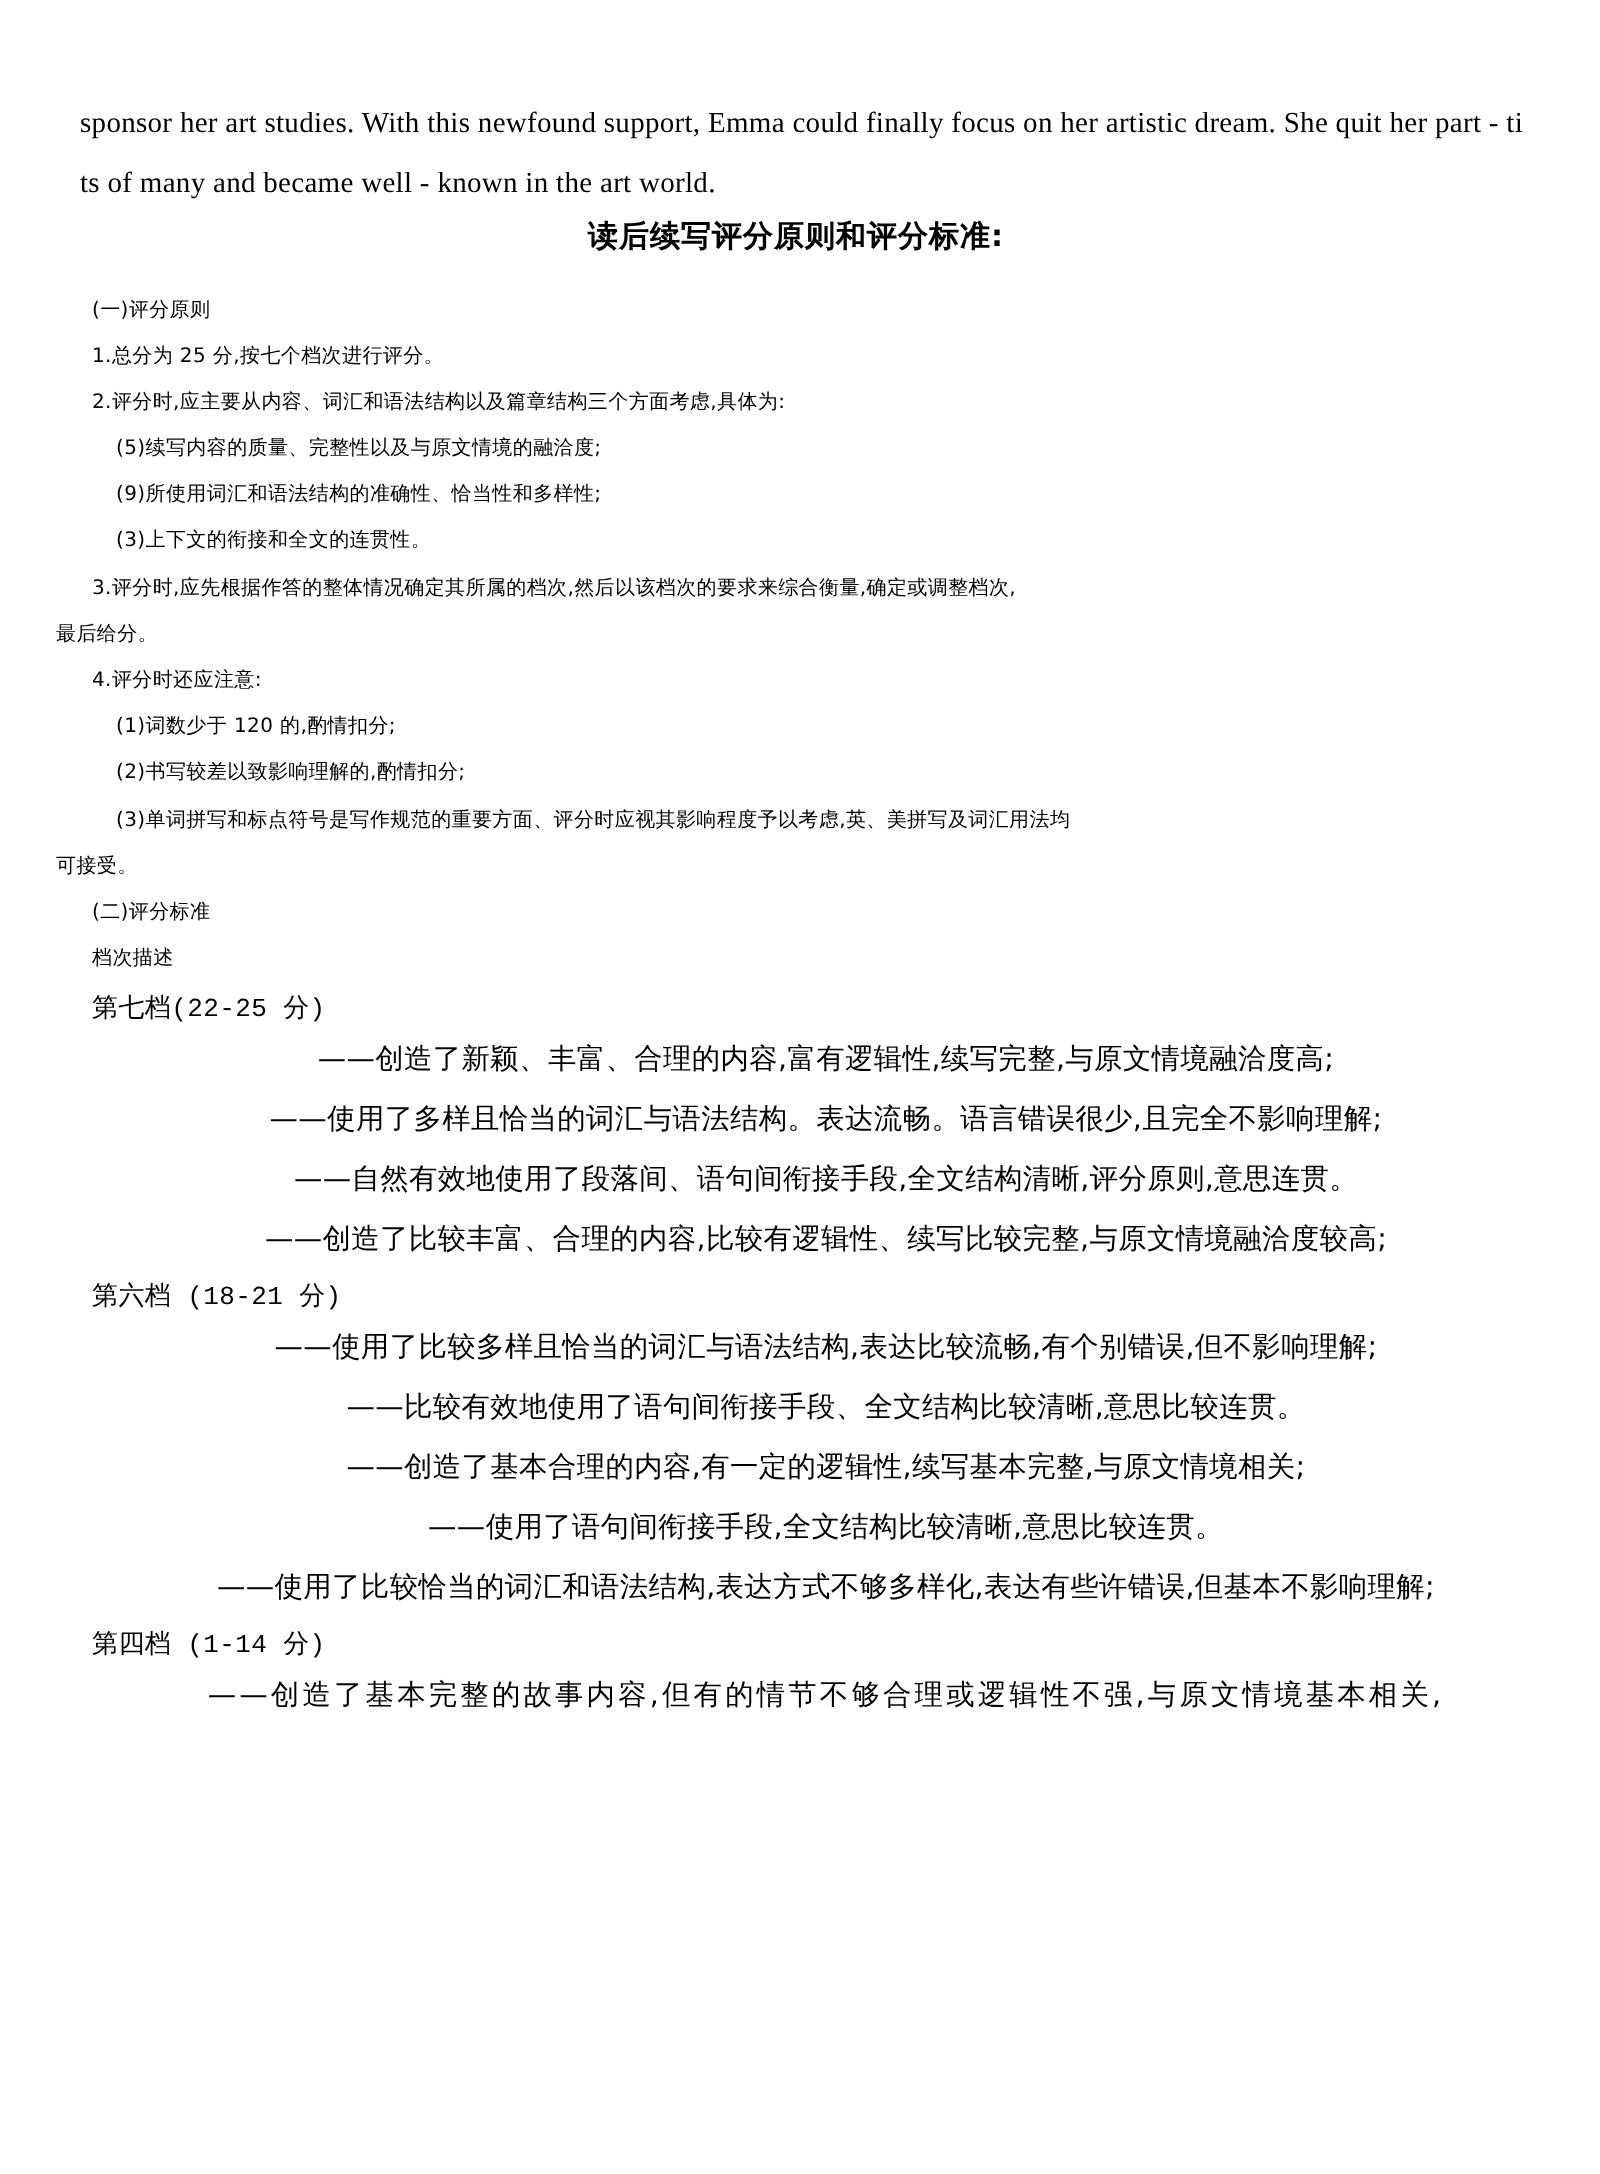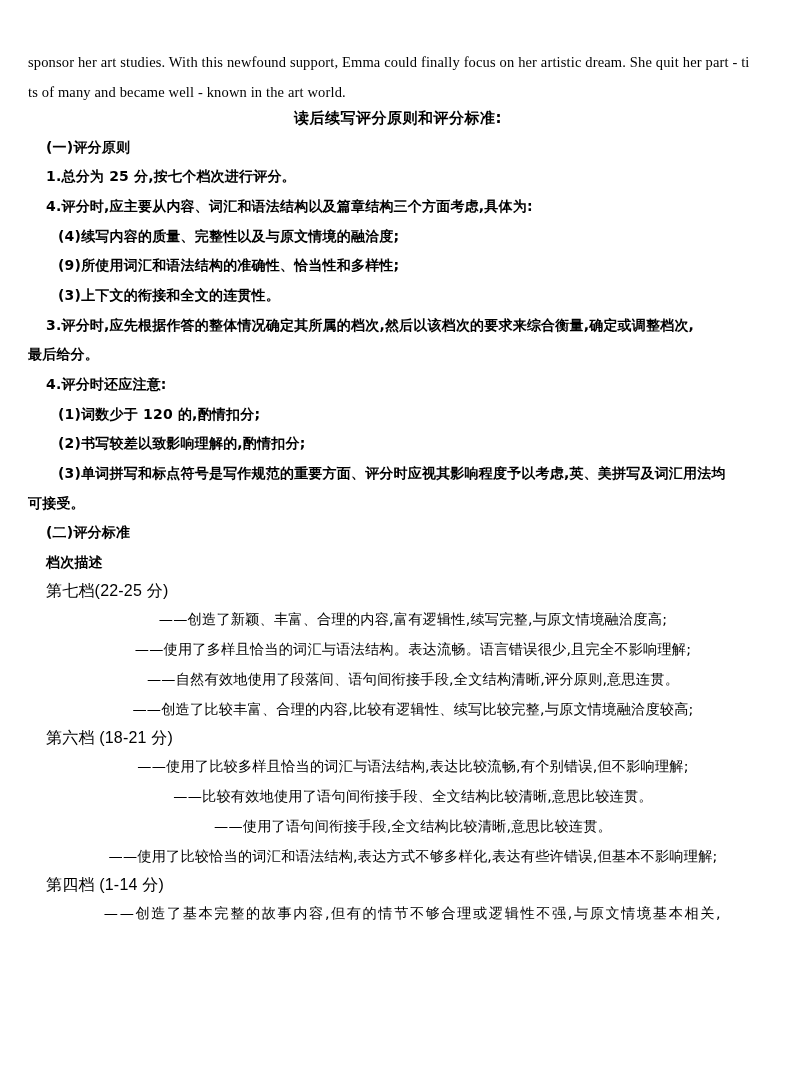--- a/index.html
+++ b/index.html
@@ -21,45 +21,44 @@
     width: 800px;
     height: 1087px;
     box-sizing: border-box;
     padding: 48px 32px 0 28px;
   }
   .body-en {
     font-family: "Liberation Serif", serif;
     font-size: 14.5px;
     line-height: 1.95;
     text-align: justify;
-    margin: 0 0 2px 0;
+    margin: 0 0 2px 12px;
     letter-spacing: 0.15px;
   }
   .center-title {
     text-align: center;
     font-family: "DejaVu Sans", sans-serif;
     font-size: 15px;
     font-weight: bold;
-    margin: 2px 0 8px 0;
+    margin: 2px 0 20px 0;
     letter-spacing: 0.5px;
   }
   .cn {
     font-family: "DejaVu Sans", sans-serif;
-    font-size: 14px;
+    font-size: 10px;
     line-height: 1.62;
     margin: 0 0 7px 0;
     letter-spacing: 0.2px;
-    font-weight: bold;
   }
   .indent1 { padding-left: 18px; }
   .indent2 { padding-left: 30px; }
   .indent0 { padding-left: 0px; }
   .level-head {
-    font-family: Liberation Sans, sans-serif;
-    font-size: 16px;
+    font-family: Liberation Mono, monospace;
+    font-size: 13px;
     margin: 2px 0 6px 0;
     letter-spacing: 0.2px;
   }
   .dash-item {
     font-family: "DejaVu Sans", sans-serif;
     font-size: 14.2px;
     line-height: 1.62;
     margin: 0 0 7px 0;
     padding-left: 30px;
     letter-spacing: 0.2px;
@@ -75,22 +74,22 @@
 <div class="page">
 
   <p class="body-en">sponsor her art studies. With this newfound support, Emma could finally focus on her artistic dream. She quit her part - ti</p>
   <p class="body-en">ts of many and became well - known in the art world.</p>
 
   <div class="center-title">读后续写评分原则和评分标准:</div>
 
   <div class="cn indent1">(一)评分原则</div>
 
   <div class="cn indent1">1.总分为 25 分,按七个档次进行评分。</div>
-  <div class="cn indent1">4.评分时,应主要从内容、词汇和语法结构以及篇章结构三个方面考虑,具体为:</div>
-  <div class="cn indent2">(4)续写内容的质量、完整性以及与原文情境的融洽度;</div>
+  <div class="cn indent1">2.评分时,应主要从内容、词汇和语法结构以及篇章结构三个方面考虑,具体为:</div>
+  <div class="cn indent2">(5)续写内容的质量、完整性以及与原文情境的融洽度;</div>
   <div class="cn indent2">(9)所使用词汇和语法结构的准确性、恰当性和多样性;</div>
   <div class="cn indent2">(3)上下文的衔接和全文的连贯性。</div>
   <div class="cn indent1">3.评分时,应先根据作答的整体情况确定其所属的档次,然后以该档次的要求来综合衡量,确定或调整档次,</div>
   <div class="cn indent0">最后给分。</div>
   <div class="cn indent1">4.评分时还应注意:</div>
   <div class="cn indent2">(1)词数少于 120 的,酌情扣分;</div>
   <div class="cn indent2">(2)书写较差以致影响理解的,酌情扣分;</div>
   <div class="cn indent2">(3)单词拼写和标点符号是写作规范的重要方面、评分时应视其影响程度予以考虑,英、美拼写及词汇用法均</div>
   <div class="cn indent0">可接受。</div>
 
@@ -100,19 +99,20 @@
   <div class="level-head indent1">第七档(22-25 分)</div>
   <div class="dash-item">——创造了新颖、丰富、合理的内容,富有逻辑性,续写完整,与原文情境融洽度高;</div>
   <div class="dash-item">——使用了多样且恰当的词汇与语法结构。表达流畅。语言错误很少,且完全不影响理解;</div>
   <div class="dash-item">——自然有效地使用了段落间、语句间衔接手段,全文结构清晰,评分原则,意思连贯。</div>
   <div class="dash-item">——创造了比较丰富、合理的内容,比较有逻辑性、续写比较完整,与原文情境融洽度较高;</div>
 
   <div class="level-head indent1">第六档 (18-21 分)</div>
   <div class="dash-item">——使用了比较多样且恰当的词汇与语法结构,表达比较流畅,有个别错误,但不影响理解;</div>
   <div class="dash-item">——比较有效地使用了语句间衔接手段、全文结构比较清晰,意思比较连贯。</div>
 
+  <div class="dash-item">——创造了基本合理的内容,有一定的逻辑性,续写基本完整,与原文情境相关;</div>
   <div class="dash-item">——使用了语句间衔接手段,全文结构比较清晰,意思比较连贯。</div>
   <div class="dash-item">——使用了比较恰当的词汇和语法结构,表达方式不够多样化,表达有些许错误,但基本不影响理解;</div>
 
   <div class="level-head indent1">第四档 (1-14 分)</div>
   <div class="dash-item spaced">——创造了基本完整的故事内容,但有的情节不够合理或逻辑性不强,与原文情境基本相关,</div>
 
 </div>
 
 </body></html>

